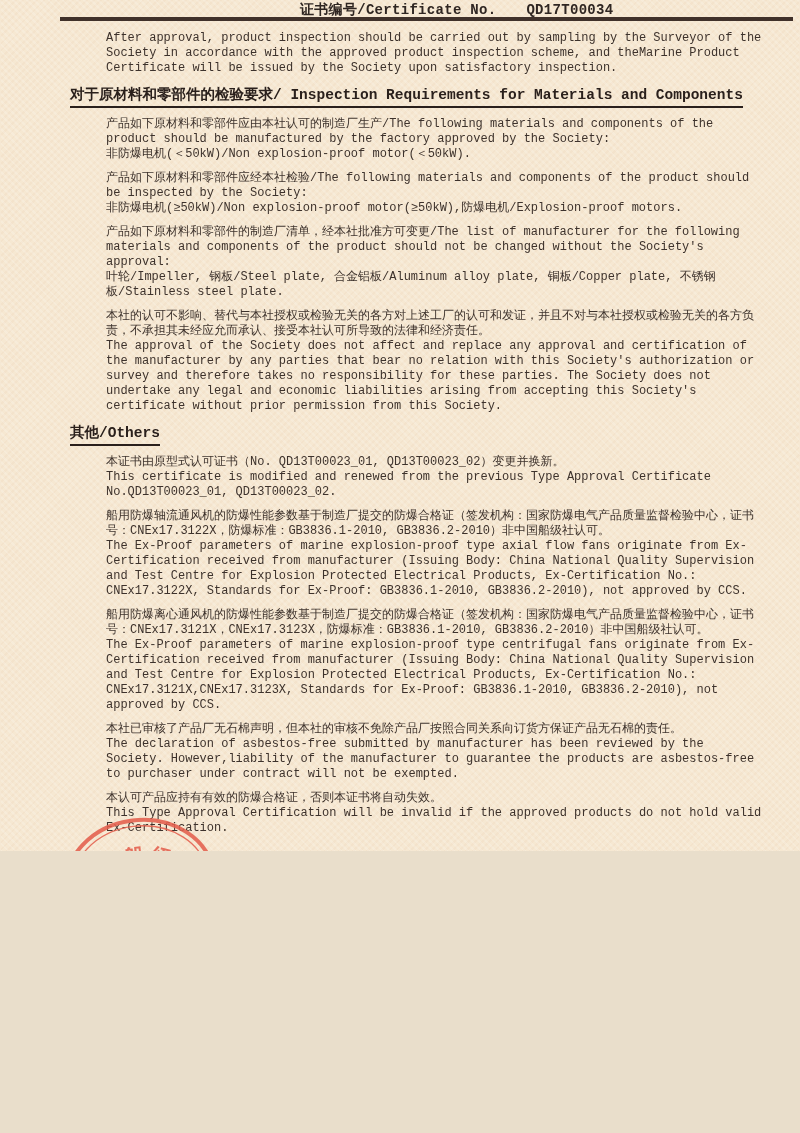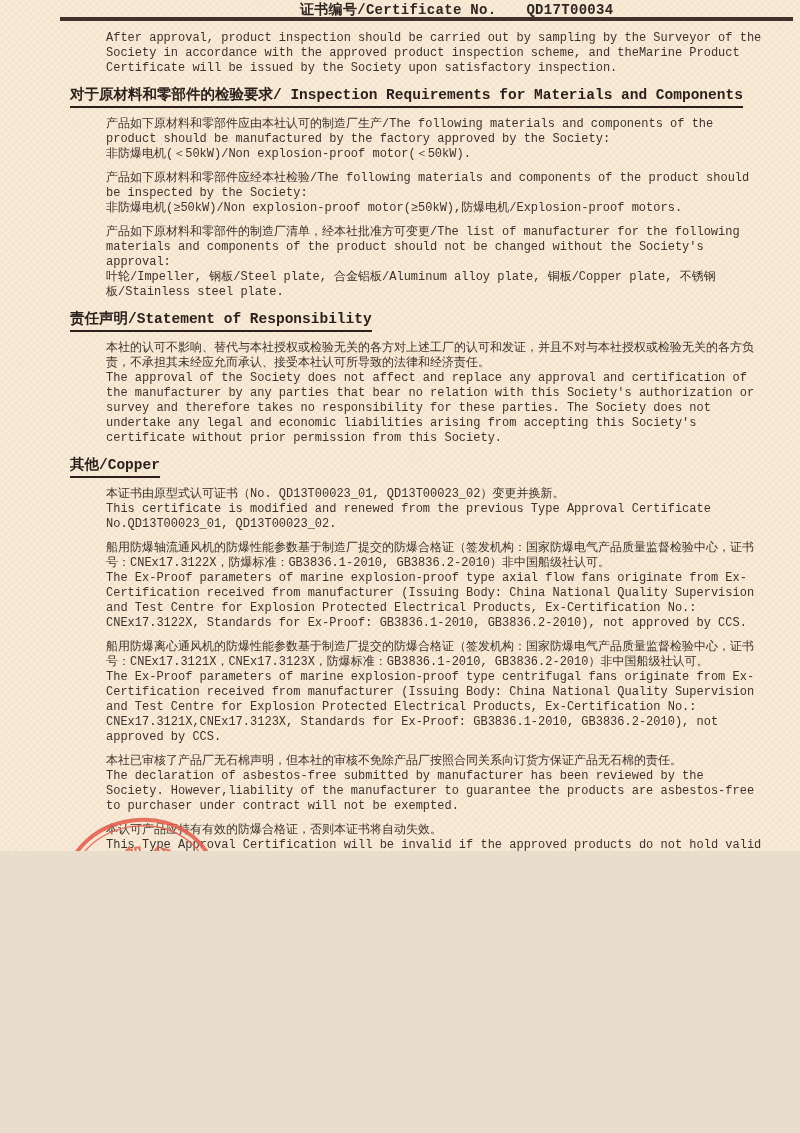--- a/index.html
+++ b/index.html
@@ -137,25 +137,24 @@
     <p class="para">After approval,  product inspection should be carried out by sampling by the Surveyor of the Society in accordance with the approved product inspection scheme,  and theMarine Product Certificate will be issued by the Society upon satisfactory inspection.</p>
 
     <h2 class="sec-title">对于原材料和零部件的检验要求/ Inspection Requirements for Materials and Components</h2>
     <p class="para">产品如下原材料和零部件应由本社认可的制造厂生产/The following materials and components of the product should be manufactured by the factory approved by the Society:
 非防爆电机(＜50kW)/Non explosion-proof motor(＜50kW).</p>
     <p class="para">产品如下原材料和零部件应经本社检验/The following materials and components of the product should be inspected by the Society:
 非防爆电机(≥50kW)/Non explosion-proof motor(≥50kW),防爆电机/Explosion-proof motors.</p>
     <p class="para">产品如下原材料和零部件的制造厂清单，经本社批准方可变更/The list of manufacturer for the following materials and components of the product should not be changed without the Society's approval:
 叶轮/Impeller, 钢板/Steel plate, 合金铝板/Aluminum alloy plate, 铜板/Copper plate, 不锈钢板/Stainless steel plate.</p>
 
-    <h2 class="sec-title">责任声明/Statement of Responsibility</h2>
     <p class="para">本社的认可不影响、替代与本社授权或检验无关的各方对上述工厂的认可和发证，并且不对与本社授权或检验无关的各方负责，不承担其未经应允而承认、接受本社认可所导致的法律和经济责任。
 The approval of the Society does not affect and replace any approval and certification of the manufacturer by any parties that bear no relation with this Society's authorization or survey and therefore takes no responsibility for these parties. The Society does not undertake any legal and economic liabilities arising from accepting this Society's certificate without prior permission from this Society.</p>
 
-    <h2 class="sec-title">其他/Copper</h2>
+    <h2 class="sec-title">其他/Others</h2>
     <p class="para">本证书由原型式认可证书（No. QD13T00023_01, QD13T00023_02）变更并换新。
 This certificate is modified and renewed from the previous Type Approval Certificate No.QD13T00023_01, QD13T00023_02.</p>
     <p class="para">船用防爆轴流通风机的防爆性能参数基于制造厂提交的防爆合格证（签发机构：国家防爆电气产品质量监督检验中心，证书号：CNEx17.3122X，防爆标准：GB3836.1-2010, GB3836.2-2010）非中国船级社认可。
 The Ex-Proof parameters of marine explosion-proof type axial flow fans originate from Ex-Certification received from manufacturer (Issuing Body: China National Quality Supervision and Test Centre for Explosion Protected Electrical Products, Ex-Certification No.: CNEx17.3122X, Standards for Ex-Proof: GB3836.1-2010, GB3836.2-2010), not approved by CCS.</p>
     <p class="para">船用防爆离心通风机的防爆性能参数基于制造厂提交的防爆合格证（签发机构：国家防爆电气产品质量监督检验中心，证书号：CNEx17.3121X，CNEx17.3123X，防爆标准：GB3836.1-2010, GB3836.2-2010）非中国船级社认可。
 The Ex-Proof parameters of marine explosion-proof type centrifugal fans originate from Ex-Certification received from manufacturer (Issuing Body: China National Quality Supervision and Test Centre for Explosion Protected Electrical Products, Ex-Certification No.: CNEx17.3121X,CNEx17.3123X, Standards for Ex-Proof: GB3836.1-2010, GB3836.2-2010), not approved by CCS.</p>
     <p class="para">本社已审核了产品厂无石棉声明，但本社的审核不免除产品厂按照合同关系向订货方保证产品无石棉的责任。
 The declaration of asbestos-free submitted by manufacturer has been reviewed by the Society. However,liability of the manufacturer to guarantee the products are asbestos-free to purchaser under contract will not be exempted.</p>
     <p class="para">本认可产品应持有有效的防爆合格证，否则本证书将自动失效。
 This Type Approval Certification will be invalid if the approved products do not hold valid Ex-Certification.</p>

